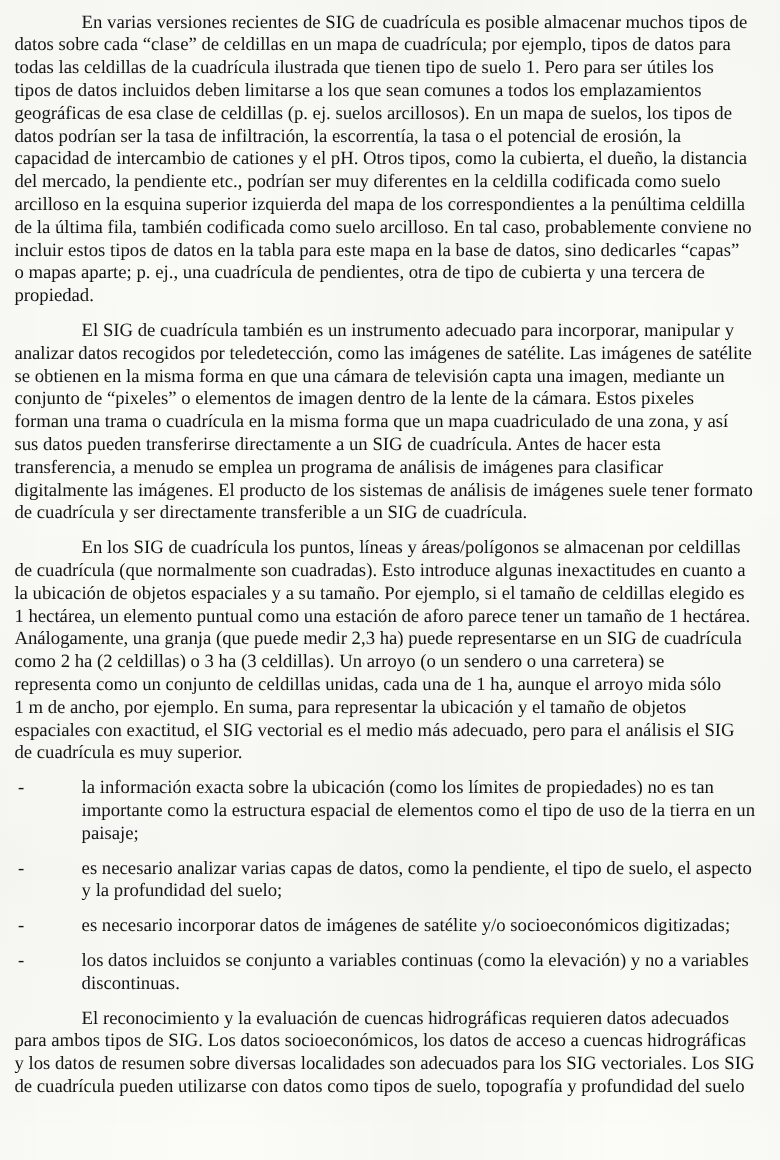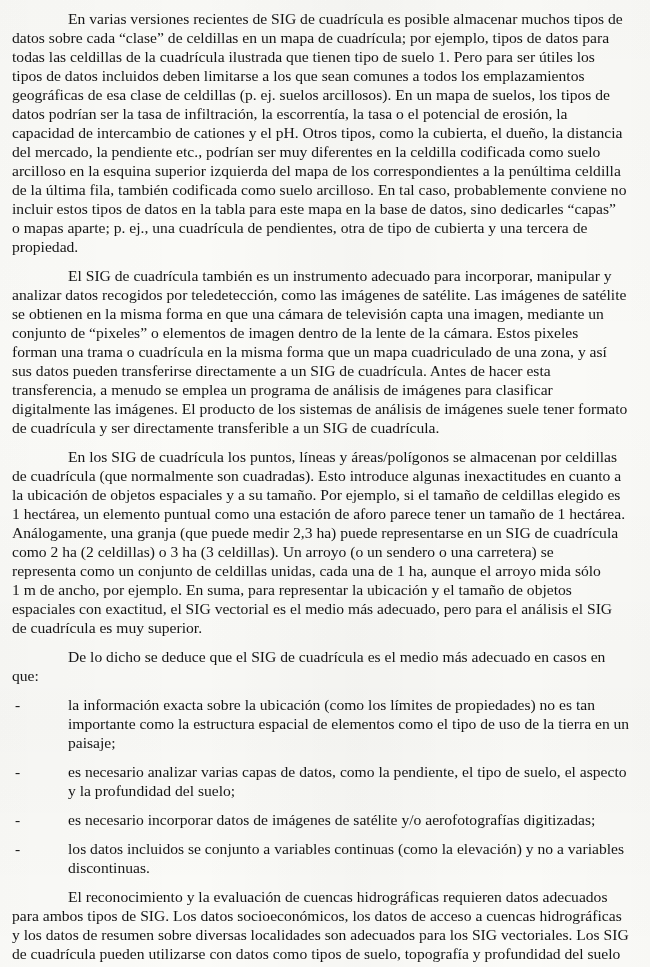--- a/index.html
+++ b/index.html
@@ -79,39 +79,37 @@
 de cuadrícula (que normalmente son cuadradas). Esto introduce algunas inexactitudes en cuanto a
 la ubicación de objetos espaciales y a su tamaño. Por ejemplo, si el tamaño de celdillas elegido es
 1 hectárea, un elemento puntual como una estación de aforo parece tener un tamaño de 1 hectárea.
 Análogamente, una granja (que puede medir 2,3 ha) puede representarse en un SIG de cuadrícula
 como 2 ha (2 celdillas) o 3 ha (3 celdillas). Un arroyo (o un sendero o una carretera) se
 representa como un conjunto de celdillas unidas, cada una de 1 ha, aunque el arroyo mida sólo
 1 m de ancho, por ejemplo. En suma, para representar la ubicación y el tamaño de objetos
 espaciales con exactitud, el SIG vectorial es el medio más adecuado, pero para el análisis el SIG
 de cuadrícula es muy superior.</p>
 
-  <p class="para indent">De lo dicho se deduce que el SIG de cuadrícula es el medio más adecuado en casos en
-que:</p>
 
   <div class="bullet-row">
     <span class="bullet-marker">-</span>
     <span class="bullet-text">la información exacta sobre la ubicación (como los límites de propiedades) no es tan
 importante como la estructura espacial de elementos como el tipo de uso de la tierra en un
 paisaje;</span>
   </div>
 
   <div class="bullet-row">
     <span class="bullet-marker">-</span>
     <span class="bullet-text">es necesario analizar varias capas de datos, como la pendiente, el tipo de suelo, el aspecto
 y la profundidad del suelo;</span>
   </div>
 
   <div class="bullet-row">
     <span class="bullet-marker">-</span>
-    <span class="bullet-text">es necesario incorporar datos de imágenes de satélite y/o aerofotografías digitizadas;</span>
+    <span class="bullet-text">es necesario incorporar datos de imágenes de satélite y/o socioeconómicos digitizadas;</span>
   </div>
 
   <div class="bullet-row">
     <span class="bullet-marker">-</span>
     <span class="bullet-text">los datos incluidos se conjunto a variables continuas (como la elevación) y no a variables
 discontinuas.</span>
   </div>
 
   <p class="para indent">El reconocimiento y la evaluación de cuencas hidrográficas requieren datos adecuados
 para ambos tipos de SIG. Los datos socioeconómicos, los datos de acceso a cuencas hidrográficas

